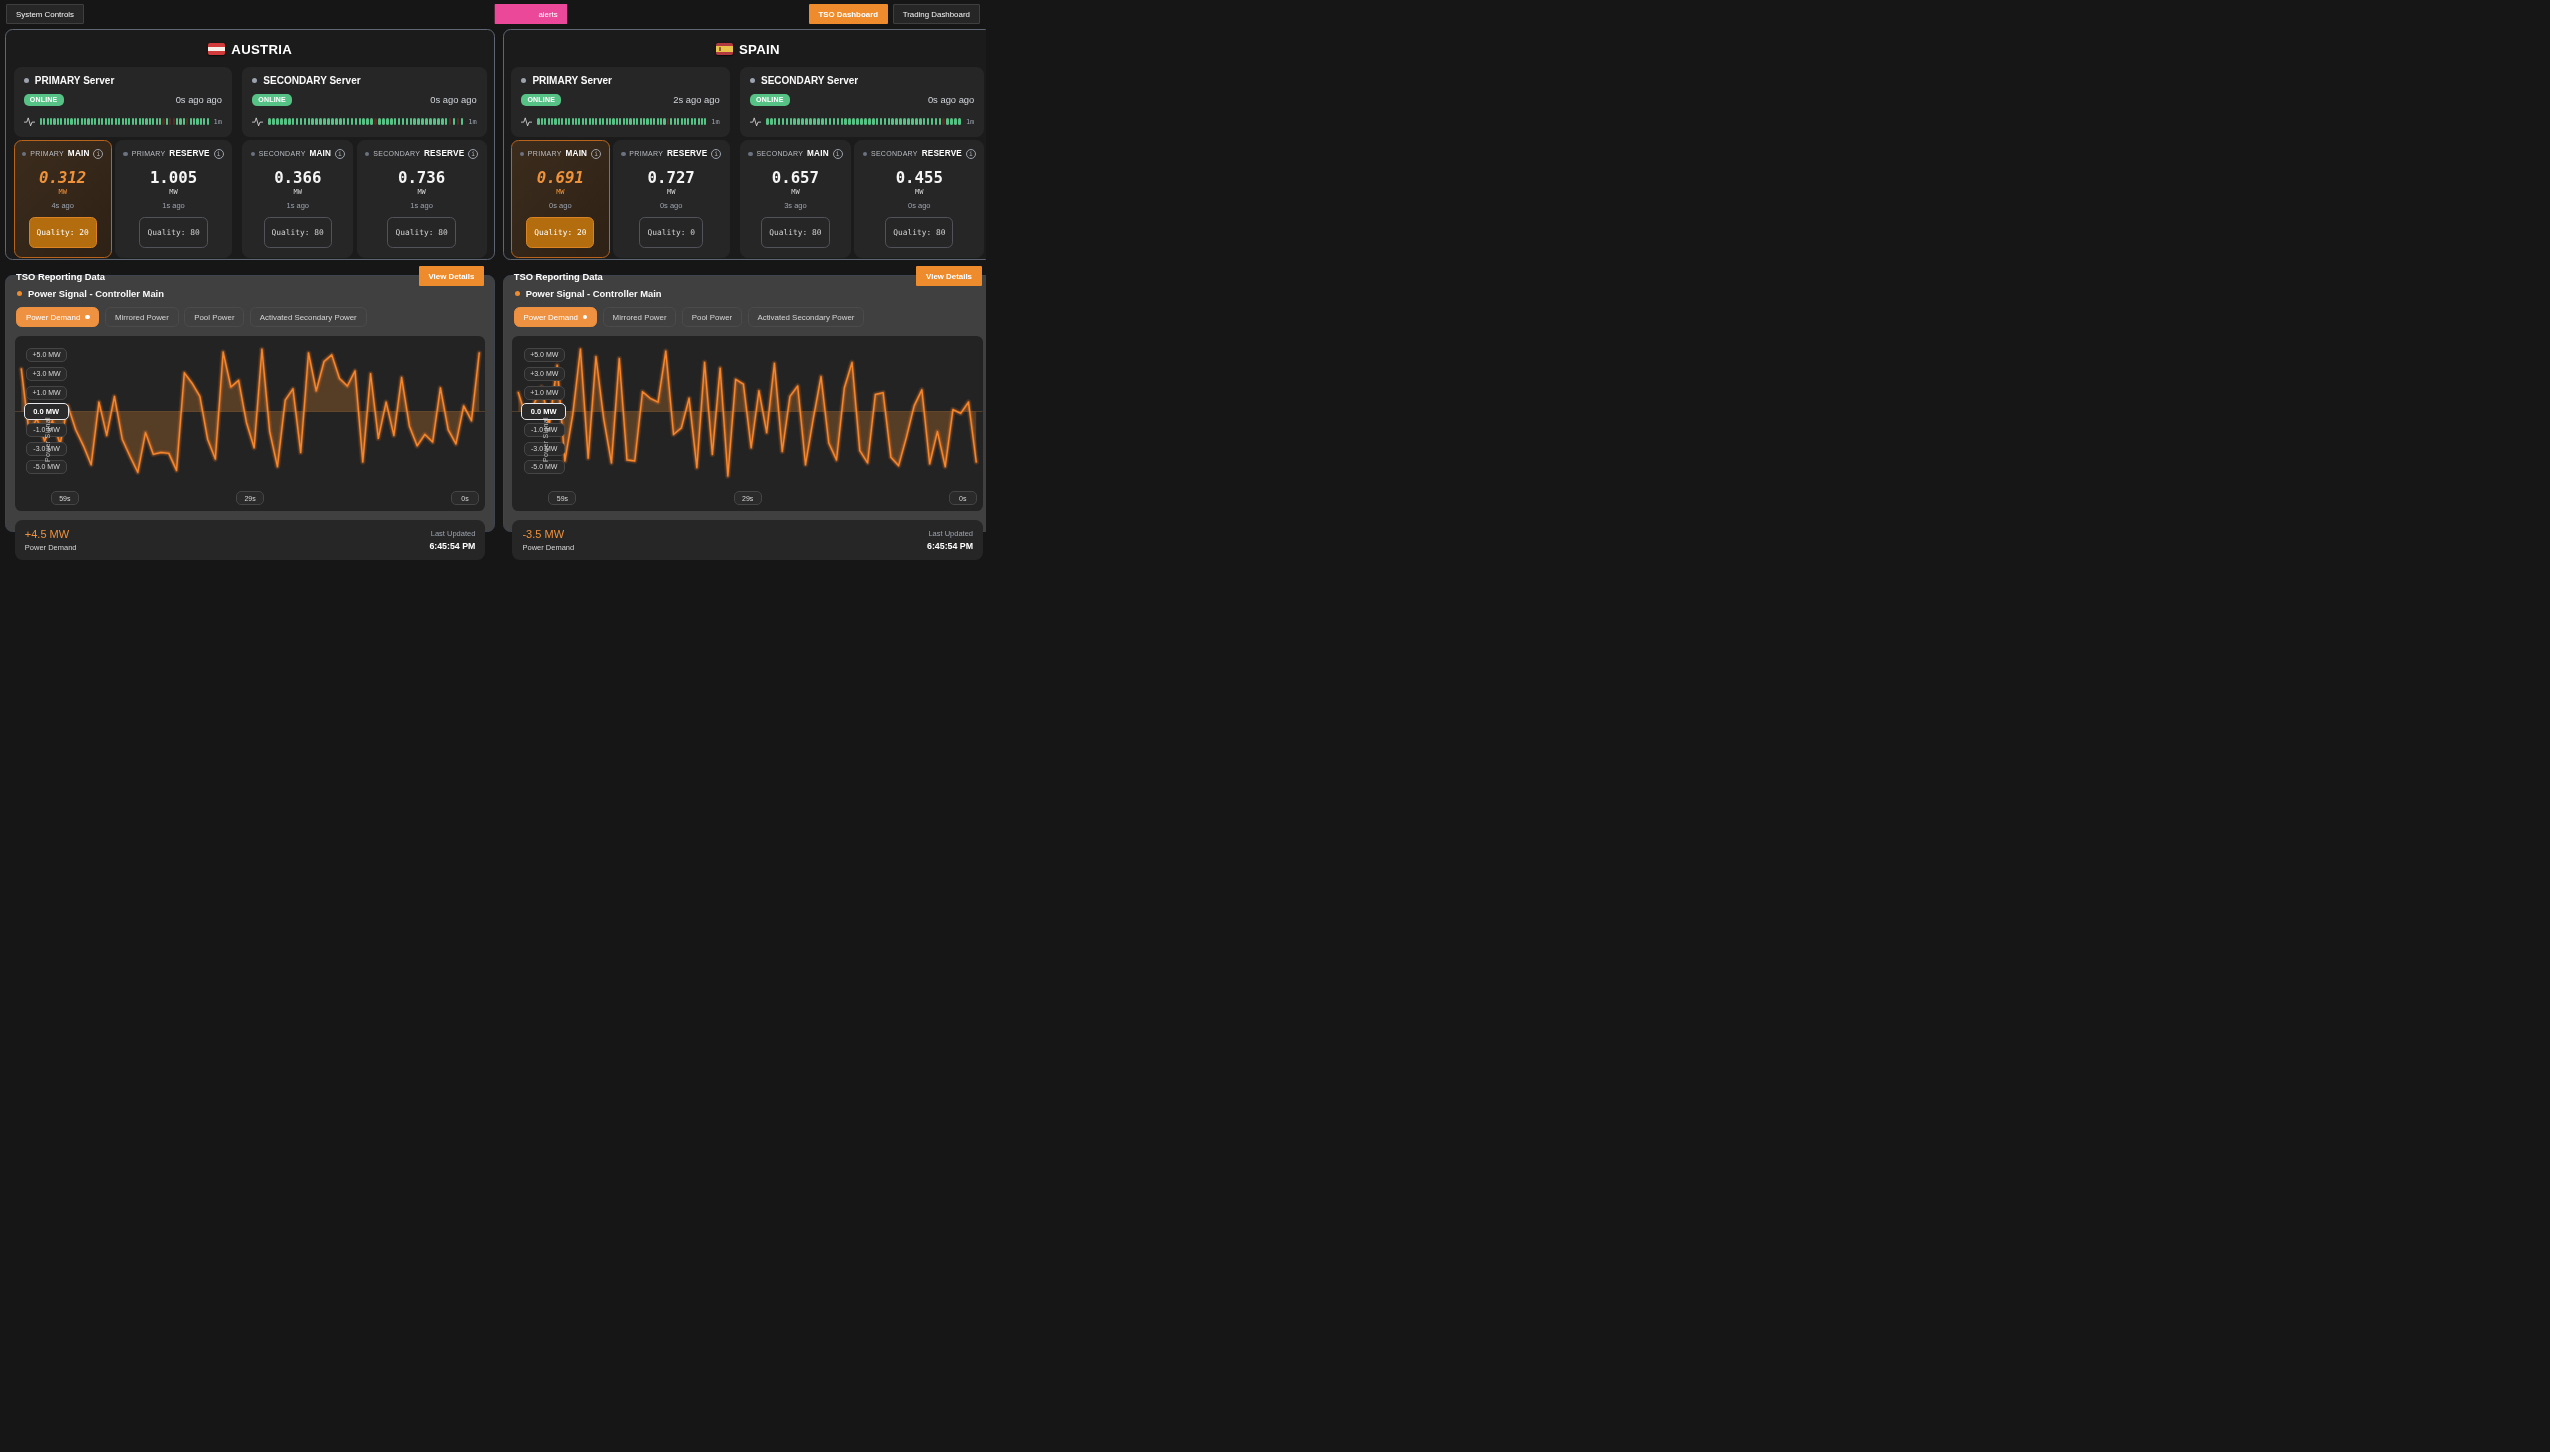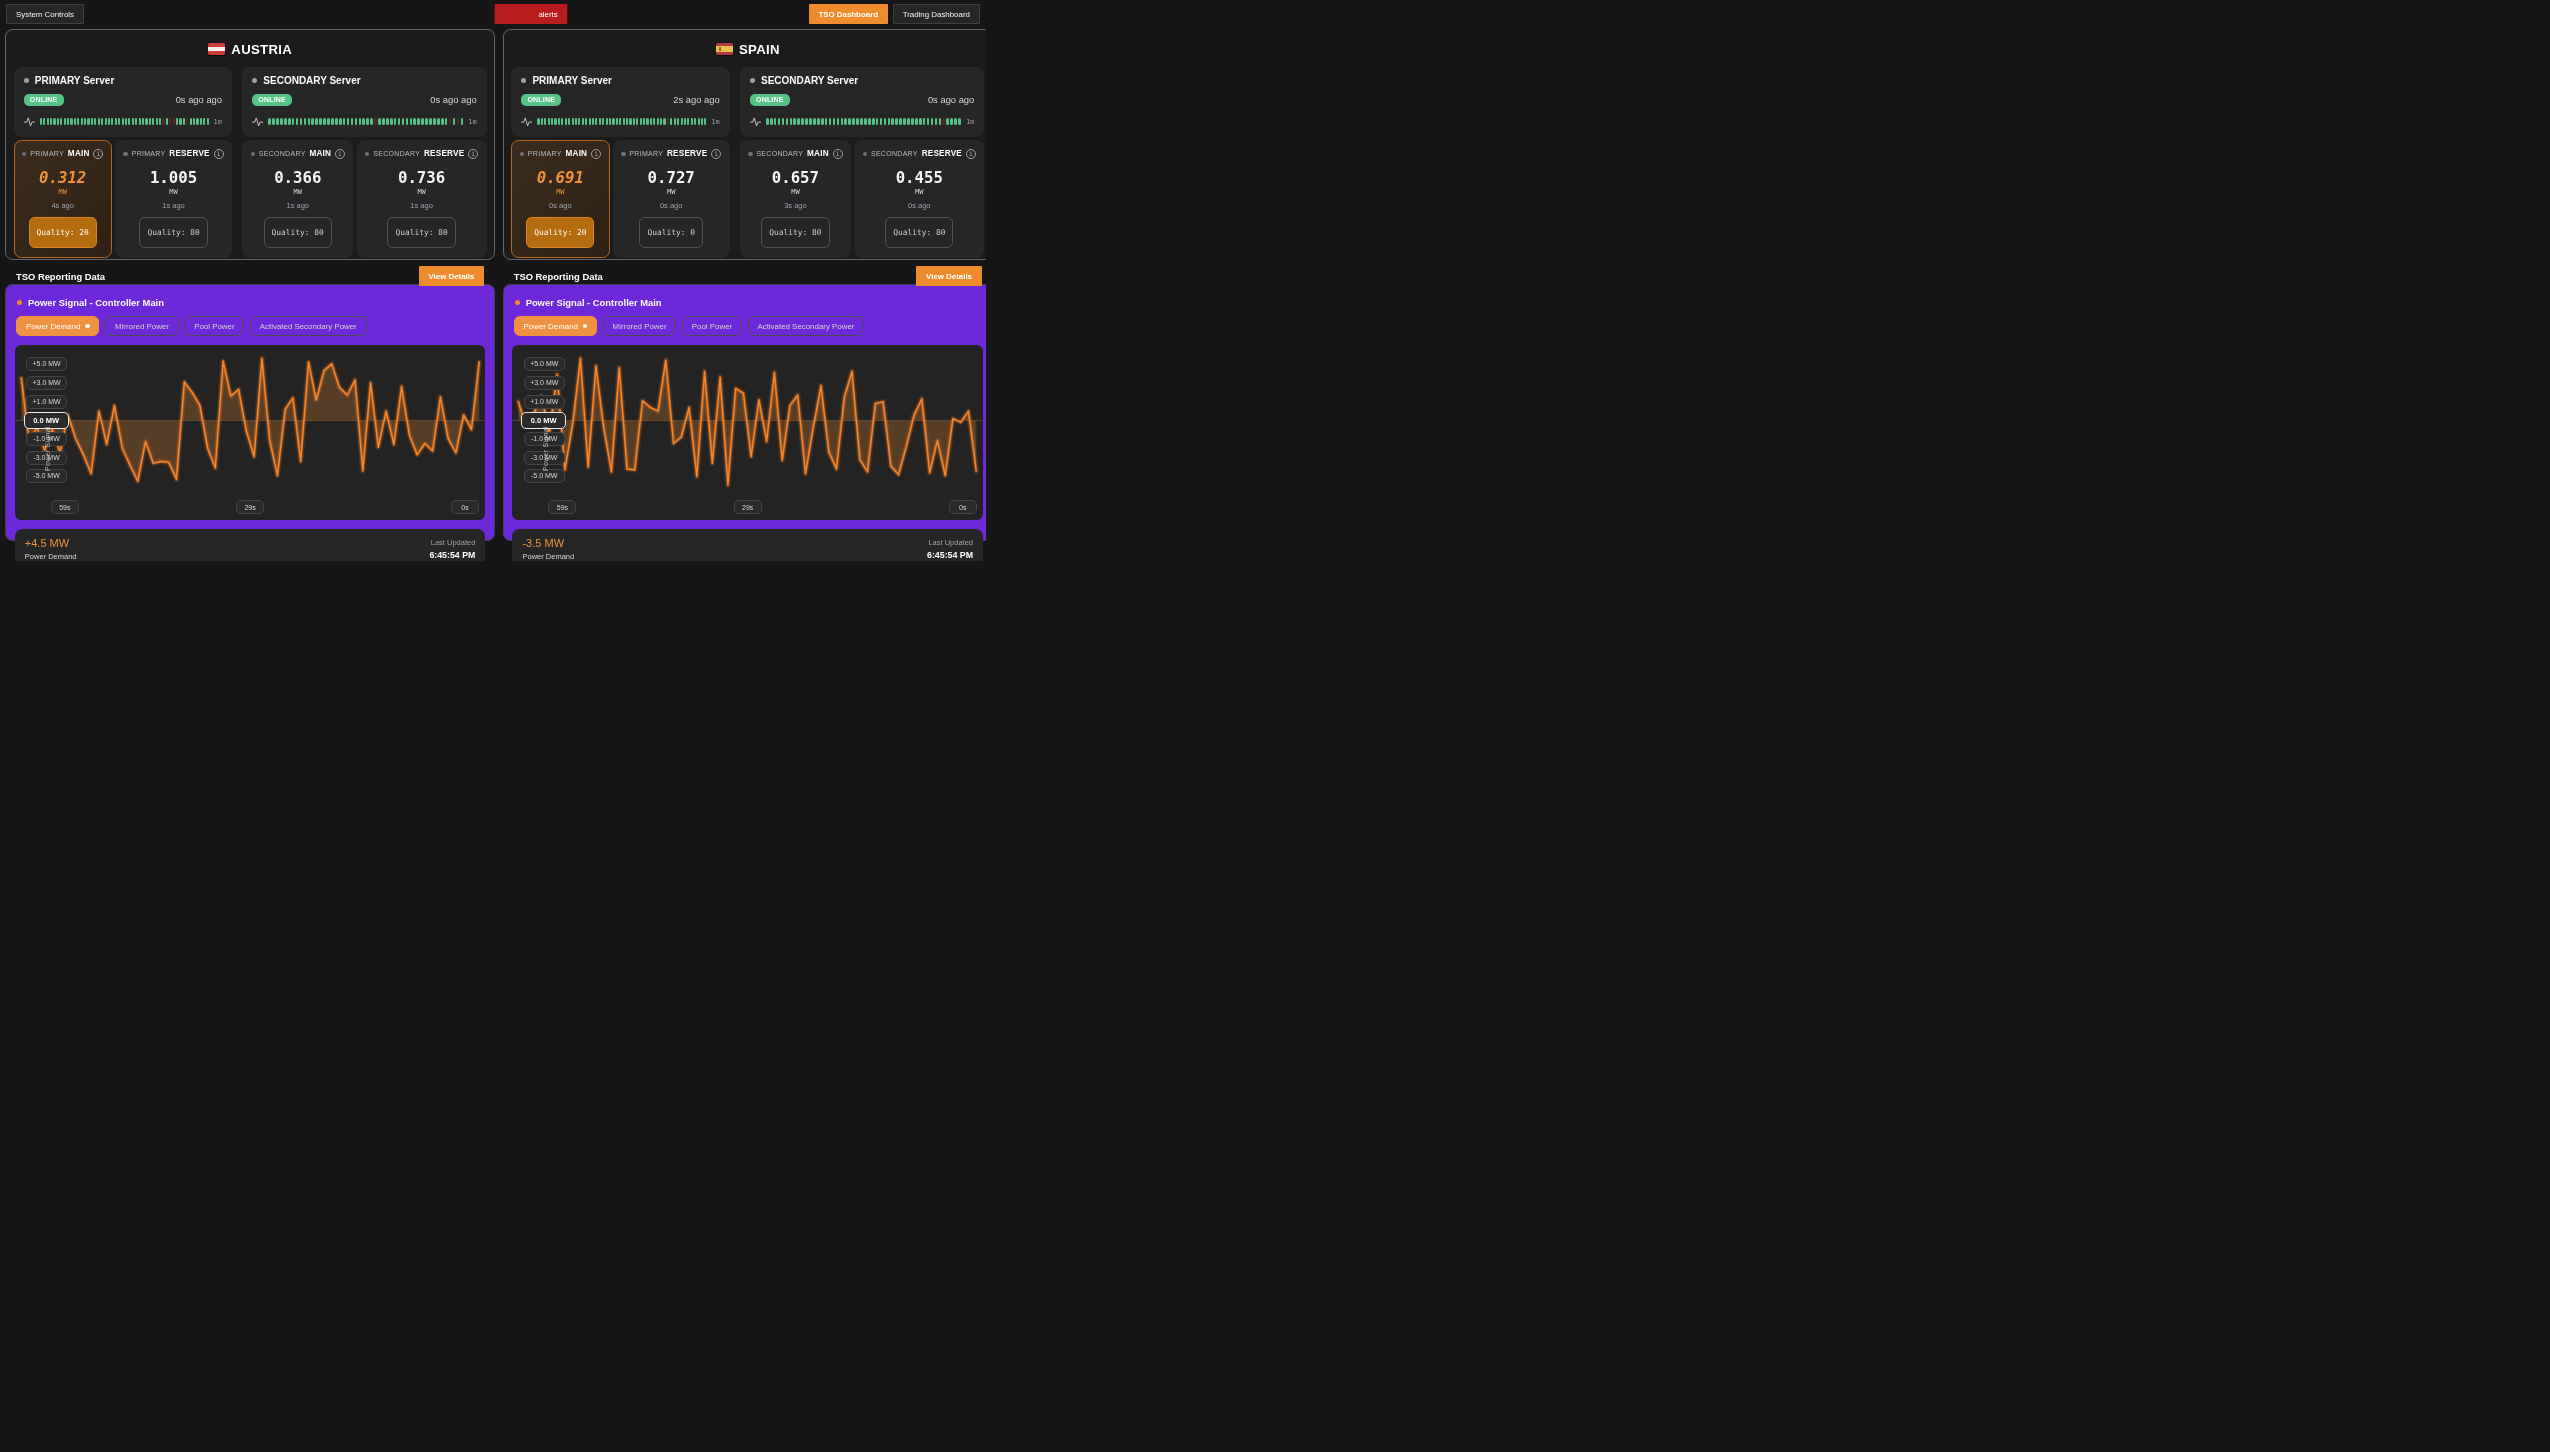--- a/index.html
+++ b/index.html
@@ -5,21 +5,21 @@
   * { box-sizing: border-box; margin: 0; padding: 0; }
   html,body { width:986px; height:561px; background:#161616; overflow:hidden;
     font-family:"Liberation Sans", sans-serif; color:#e5e5e5; }
   .mono { font-family:"DejaVu Sans Mono", monospace; }
 
   
   .topbar { position:relative; height:28px; display:flex; align-items:center; padding:0 6.3px; }
   .btn { border-radius:1px; padding:4.4px 8.8px; font-size:7.9px; cursor:pointer; border:0.6px solid transparent; }
   .btn-dark { background:#262626; border-color:#3f3f3f; color:#f5f5f5; }
   .btn-orange { background:#ee8b2c; color:#fff; font-weight:bold; }
-  .btn-red { background:#b91c1c; color:#fff; position:absolute; left:50%; transform:translateX(2%);padding-left:43px; }
+  .btn-red { background:#ec4899; color:#fff; position:absolute; left:50%; transform:translateX(2%);padding-left:43px; }
   .topbar-right { margin-left:auto; display:flex; gap:5px; }
 
   
   .columns { display:grid; grid-template-columns:1fr 1fr; gap:7.5px; padding:1.3px 5px 5px; }
 
   
   .country-panel { border:0.6px solid #5e6673; border-radius:7.5px; background:#1b1b1b; padding:6.3px 7.5px 7.5px; height:231px; }
   .country-header { display:flex; align-items:center; justify-content:center; gap:6.3px; margin:5px 0 10px; }
   .flag { width:17px; height:12px; border-radius:1.9px; position:relative; box-shadow:0 0.6px 1.3px rgba(0,0,0,.6); }
   .flag-at { background:linear-gradient(180deg,#d23b3b 0 33%,#f5f0ea 33% 66%,#d23b3b 66% 100%); }
@@ -59,21 +59,21 @@
   .tile-unit { font-size:7px; margin-top:1.9px; color:#d4d4d4; }
   .tile-unit.orange { color:#ef9239; }
   .tile-age { font-size:7.5px; color:#9ca3af; margin-top:5px; }
   .quality { margin-top:6.3px; font-size:7.9px; border-radius:5.7px; padding:10px 7px; border:0.6px solid #52525b; color:#d4d4d4; }
   .quality-orange { background:#b36d0e; border-color:#d98324; color:#fff; }
 
   .panel-footer { display:flex; align-items:center; justify-content:space-between; margin-top:8.8px; padding:0 2.5px; }
   .footer-title { font-size:9.4px; font-weight:bold; color:#fff; }
 
   
-  .chart-panel { margin-top:24px; border:0.6px solid #3e4551; border-radius:7.5px; background:#6d28d9; padding:7.5px 8.8px; height:257px; }
+  .chart-panel { margin-top:15px; border:0.6px solid #3e4551; border-radius:7.5px; background:#404040; padding:7.5px 8.8px; height:257px; }
   .chart-header { display:flex; align-items:center; gap:5.7px; margin:3.8px 0 0 2.5px; }
   .chart-title { font-size:9.4px; font-weight:bold; color:#fafafa; }
   .tabs { display:flex; gap:5.7px; margin:8.8px 0 0 1.3px; }
   .tab { border:0.6px solid #4b4b4b; border-radius:5.7px; background:transparent; color:#d4d4d4; font-size:7.9px;
     padding:4.4px 8.8px; display:flex; align-items:center; gap:5px; cursor:pointer; }
   .tab-active { background:#ee9140; border-color:#ee9140; color:#fff; }
   .tab-dot { width:4.4px; height:4.4px; border-radius:50%; background:#fff; }
   .chart-box { position:relative; margin-top:8.8px; height:175px; background:#232323; border-radius:6.3px; overflow:hidden; }
   .chart-box svg { position:absolute; inset:0; width:100%; height:100%; }
   .tick { position:absolute; left:11.3px; background:#2a2a2a; border:0.6px solid #454545; border-radius:5px;

